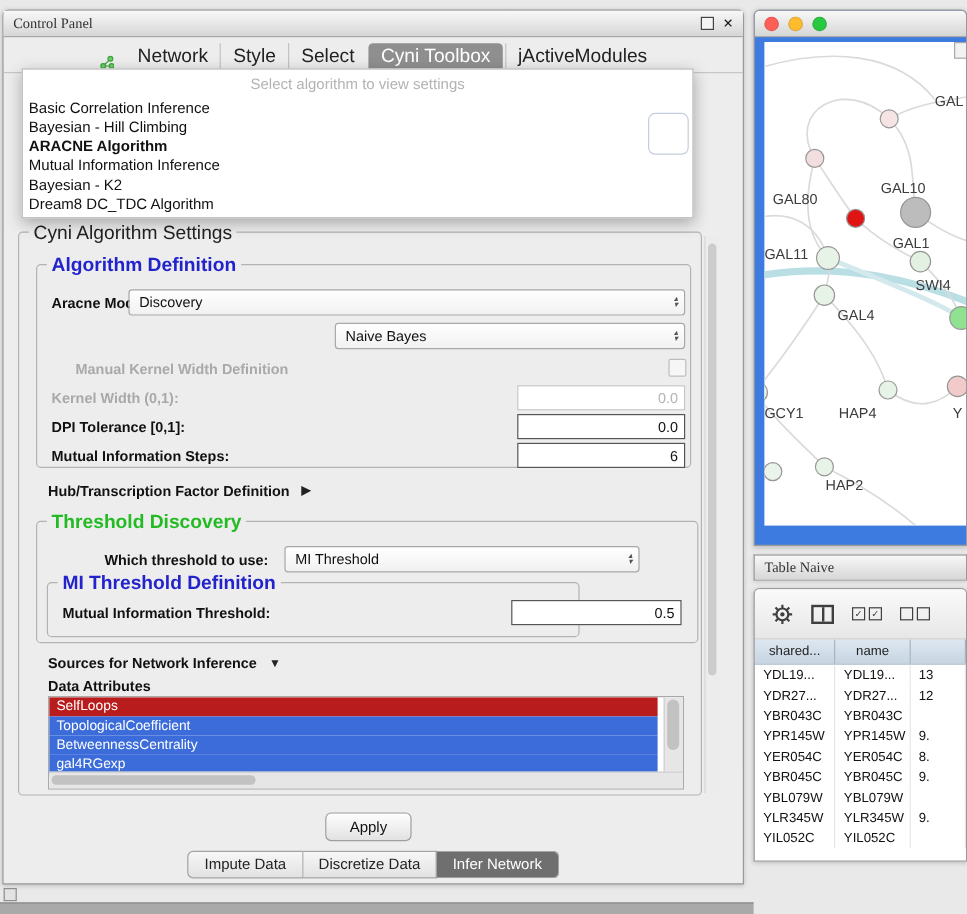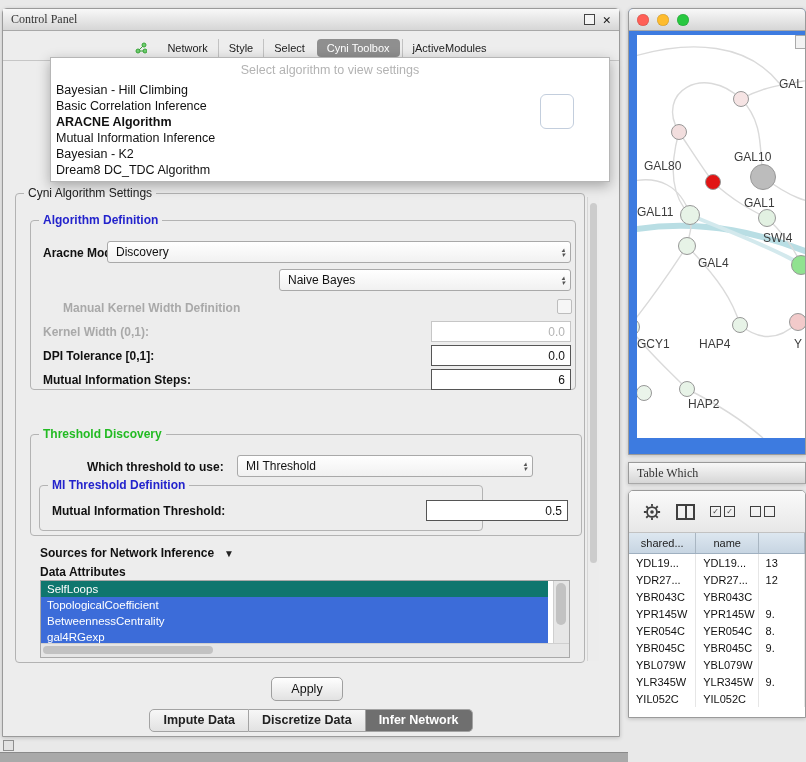--- a/index.html
+++ b/index.html
@@ -14,40 +14,40 @@
     font-size:12px;color:#333;padding:0 8px;box-sizing:border-box;font-family:Liberation Serif, serif;}
   
   #control-panel{left:2px;top:8px;width:618px;height:729px;background:#ededed;
     border-radius:5px 5px 0 0;}
   #cp-buttons{margin-left:auto;display:flex;align-items:center;gap:7px;}
   .float-icon{width:9px;height:9px;border:1.5px solid #444;background:#f4f4f4;}
   .close-x{font-size:15px;font-weight:bold;color:#1a1a1a;line-height:14px;}
   #top-tab-bar{position:absolute;left:0;right:0;top:27px;height:24px;
     display:flex;justify-content:center;align-items:center;
     border-bottom:1px solid #c6c6c6;}
-  .tab{font-size:11px;color:#222;padding:3px 10px;display:flex;
-    align-items:flex-start;gap:20px;cursor:default;}
+  .tab{font-size:16px;color:#222;padding:3px 10px;display:flex;
+    align-items:flex-end;gap:20px;cursor:default;}
   .tab + .tab{border-left:1px solid #c2c2c2;}
   .tab.selected{background:#8f8f8f;color:#fff;border-radius:4px;
     border-left:none;margin:0 2px;}
   .net-ic{display:inline-block;width:12px;height:12px;}
   
   #algo-popup{position:absolute;left:18px;top:57px;width:560px;z-index:50;
     background:#fff;border:1px solid #b6b6b6;box-shadow:0 4px 12px rgba(0,0,0,.3);
-    padding-bottom:3px;box-sizing:border-box;margin-left:32px;}
+    padding-bottom:3px;box-sizing:border-box;}
   #algo-popup .placeholder{height:24px;line-height:24px;text-align:center;
     color:#b3b3b3;font-size:12.5px;}
   .popup-item{height:16px;line-height:16px;padding-left:5px;font-size:12.5px;color:#111;}
   .popup-item.bold{font-weight:bold;}
   #ghost-btn{position:absolute;left:540px;top:94px;width:32px;height:33px;
     border:1px solid #c3cedd;border-radius:6px;z-index:60;background:transparent;}
   
   .group{position:absolute;border:1px solid #b3b3b3;border-radius:4px;box-sizing:border-box;}
   .group>.legend{position:absolute;top:-8px;left:8px;background:#ededed;
-    padding:0 4px;font-size:12px;white-space:nowrap;text-align:center;}
+    padding:0 4px;font-size:16px;white-space:nowrap;text-align:center;}
   .lg-plain{color:#222;}
   .lg-blue{color:#2323cc;font-weight:bold;}
   .lg-green{color:#23bb23;font-weight:bold;}
   .lbl{position:absolute;font-size:12px;font-weight:bold;color:#111;white-space:nowrap;}
   .lbl.disabled{color:#a9a9a9;}
   .combo{position:absolute;height:22px;border:1px solid #a9a9a9;border-radius:3px;
     background:linear-gradient(#ffffff,#f1f1f1);display:flex;align-items:center;
     font-size:12px;color:#111;padding-left:8px;box-sizing:border-box;}
   .combo-arrows{margin-left:auto;margin-right:5px;display:flex;flex-direction:column;
     font-size:7px;line-height:5px;color:#555;}
@@ -76,21 +76,21 @@
   #main-vsb{position:absolute;left:584px;top:188px;width:11px;height:464px;
     background:#ececec;border-left:1px solid #d6d6d6;}
   #main-vsb .thumb{position:absolute;left:2px;top:6px;width:7px;height:360px;
     background:#cccccc;border-radius:4px;}
   #apply-btn{position:absolute;left:268px;top:668px;width:70px;height:22px;
     border:1px solid #9f9f9f;border-radius:5px;background:linear-gradient(#fefefe,#e2e2e2);
     font-size:12.5px;color:#111;display:flex;align-items:center;justify-content:center;}
   #bottom-tab-bar{position:absolute;left:0;right:0;top:700px;display:flex;
     justify-content:center;}
   .seg{font-size:12.5px;padding:3px 13px;border:1px solid #a3a3a3;border-left:none;
-    background:linear-gradient(#f7f7f7,#e2e2e2);color:#222;height:15px;line-height:15px;font-weight:bold;}
+    background:linear-gradient(#f7f7f7,#e2e2e2);color:#222;height:15px;line-height:15px;}
   .seg:first-child{border-left:1px solid #a3a3a3;border-radius:5px 0 0 5px;}
   .seg:last-child{border-radius:0 5px 5px 0;}
   .seg.selected{background:#6f6f6f;color:#fff;}
   
   #network-window{left:628px;top:8px;width:178px;height:447px;background:#3d7be0;
     border-radius:5px 5px 0 0;overflow:hidden;}
   .lights{display:flex;gap:8px;align-items:center;}
   .light{width:12px;height:12px;border-radius:50%;box-shadow:inset 0 0 1px rgba(0,0,0,.45);}
   #net-canvas{position:absolute;left:8px;top:26px;width:200px;height:403px;
     background:#ffffff;overflow:hidden;}
@@ -193,20 +193,24 @@
       <span class="lbl disabled" style="left:12px;top:104px;">Kernel Width (0,1):</span>
       <div class="textbox disabled" style="left:400px;top:100px;width:140px;">0.0</div>
 
       <span class="lbl" style="left:12px;top:128px;">DPI Tolerance [0,1]:</span>
       <div class="textbox" style="left:400px;top:124px;width:140px;">0.0</div>
 
       <span class="lbl" style="left:12px;top:152px;">Mutual Information Steps:</span>
       <div class="textbox" style="left:400px;top:148px;width:140px;">6</div>
     </div>
 
+    <div class="expander" style="left:24px;top:208px;">
+      <span>Hub/Transcription Factor Definition</span>
+      <span class="tri">▶</span>
+    </div>
 
     <div class="group" style="left:14px;top:240px;width:552px;height:102px;">
       <span class="legend lg-green">Threshold Discovery</span>
 
       <span class="lbl" style="left:56px;top:25px;">Which threshold to use:</span>
       <div class="combo" style="left:206px;top:20px;width:296px;">
         <span>MI Threshold</span>
         <span class="combo-arrows">
             <i>▴</i>
             <i>▾</i>
@@ -221,21 +225,21 @@
     </div>
 
     <div class="expander" style="left:24px;top:352px;">
       <span>Sources for Network Inference</span>
       <span class="tri">▼</span>
     </div>
     <span class="lbl" style="left:24px;top:371px;">Data Attributes</span>
 
     <div id="attr-list">
       <div id="attr-rows">
-          <div class="attr-row" style="background: #0f766e;">SelfLoops</div>
+          <div class="attr-row" style="background: #b91c1c;">SelfLoops</div>
           <div class="attr-row" style="background: rgb(60, 108, 217);">TopologicalCoefficient</div>
           <div class="attr-row" style="background: rgb(60, 108, 217);">BetweennessCentrality</div>
           <div class="attr-row" style="background: rgb(60, 108, 217);">gal4RGexp</div>
         </div>
       <div id="attr-vsb">
           <div class="thumb"></div>
         </div>
       <div id="attr-hsb">
           <div class="thumb"></div>
         </div>
@@ -251,22 +255,22 @@
   <div id="bottom-tab-bar">
       <div class="seg">Impute Data</div>
       <div class="seg">Discretize Data</div>
       <div class="seg selected">Infer Network</div>
     </div>
 </div>
 
 <div id="algo-popup">
   <div class="placeholder">Select algorithm to view settings</div>
   <div id="popup-items">
+      <div class="popup-item">Basic Correlation Inference</div>
       <div class="popup-item">Bayesian - Hill Climbing</div>
-      <div class="popup-item">Basic Correlation Inference</div>
       <div class="popup-item bold">ARACNE Algorithm</div>
       <div class="popup-item">Mutual Information Inference</div>
       <div class="popup-item">Bayesian - K2</div>
       <div class="popup-item">Dream8 DC_TDC Algorithm</div>
     </div>
 </div>
 <div id="ghost-btn"></div>
 
 <div class="win" id="network-window">
   <div class="titlebar">
@@ -321,21 +325,21 @@
       <div class="net-label" style="left: 61px; top: 221px;">GAL4</div>
       <div class="net-label" style="left: 0px; top: 302px;">GCY1</div>
       <div class="net-label" style="left: 62px; top: 302px;">HAP4</div>
       <div class="net-label" style="left: 51px; top: 362px;">HAP2</div>
       <div class="net-label" style="left: 142px; top: 42px;">GAL</div>
       <div class="net-label" style="left: 157px; top: 302px;">Y</div>
     </div>
 </div>
 
 <div class="titlebar win" id="table-titlebar">
-  <span>Table Which</span>
+  <span>Table Naive</span>
 </div>
 <div class="win" id="table-window">
   <div id="table-toolbar">
     <svg width="18" height="18" viewBox="0 0 20 20">
       <g stroke="#3f3f3f" stroke-width="2" fill="none">
         <circle cx="10" cy="10" r="5.5"></circle>
         <path d="M10 1v3 M10 16v3 M1 10h3 M16 10h3 M3.6 3.6l2.1 2.1 M14.3 14.3l2.1 2.1 M16.4 3.6l-2.1 2.1 M5.7 14.3l-2.1 2.1"></path>
       </g>
       <circle cx="10" cy="10" r="2" fill="#3f3f3f"></circle>
     </svg>

